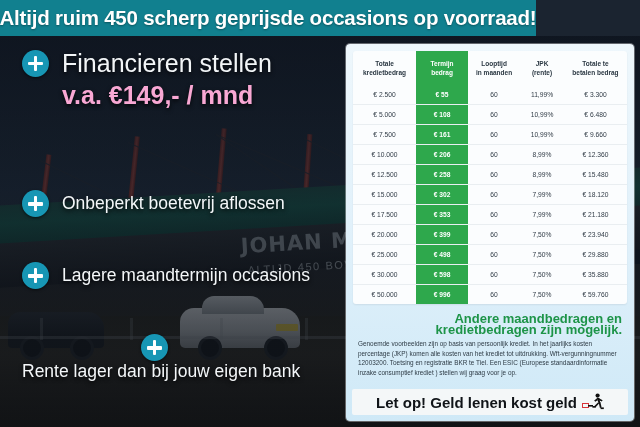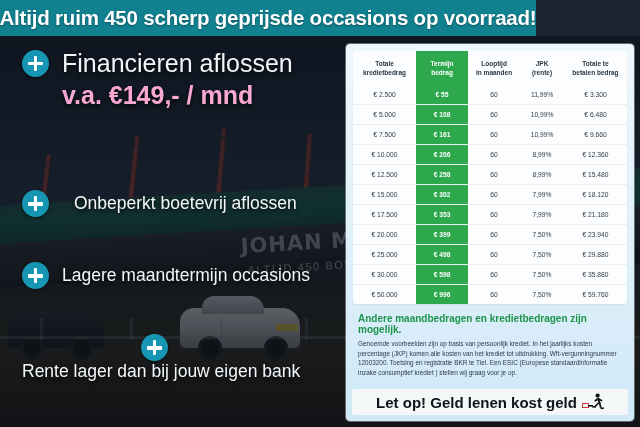--- a/index.html
+++ b/index.html
@@ -229,21 +229,21 @@
     left: 22px;
     display: flex;
     align-items: center;
   }
   .feature-text {
     color: #f4f7f9;
     font-size: 17.5px;
     text-shadow: 0 2px 4px rgba(0,0,0,0.85);
     white-space: nowrap;
   }
-  #feature-1 { top: 154px; gap: 12px; }
+  #feature-1 { top: 154px; }
   #feature-2 { top: 226px; }
   #feature-3 { top: 298px; flex-direction: column; }
 
   
   #card {
     position: absolute;
     right: 6px; top: 44px;
     width: 288px;
     height: 377px;
     background: linear-gradient(180deg,#eef7fc 0%, #dff0fa 55%, #cfe9f7 100%);
@@ -295,24 +295,25 @@
   col.c2 { width: 19%; }
   col.c3 { width: 19%; }
   col.c4 { width: 16%; }
   col.c5 { width: 23%; }
 
   #note {
     margin: 9px 12px 0 12px;
   }
   #note-title {
     color: #1d9448;
-    font-size: 10px;
+    font-size: 13px;
     font-weight: bold;
     line-height: 11px;
     margin-bottom: 4px;
+    text-align: right;
   }
   #note-body {
     color: #2d3a44;
     font-size: 6.4px;
     line-height: 9.6px;
     text-align: left;
   }
   #letop {
     position: absolute;
     left: 6px; bottom: 6px;
@@ -388,21 +389,21 @@
     <div class="rail-post" style="left:305px; top:282px;"></div>
 
     <div id="photo-dark"></div>
   </div>
 
   <div id="left-col">
 
     <div class="hero-block">
       <div class="hero-row">
         <span class="plus"></span>
-        <span class="hero-text">Financieren aflossen</span>
+        <span class="hero-text">Financieren stellen</span>
       </div>
       <div class="hero-sub">v.a. €149,- / mnd</div>
     </div>
 
     <div class="feature" id="feature-1">
       <span class="plus"></span>
       <span class="feature-text">Onbeperkt boetevrij aflossen</span>
     </div>
 
     <div class="feature" id="feature-2">

